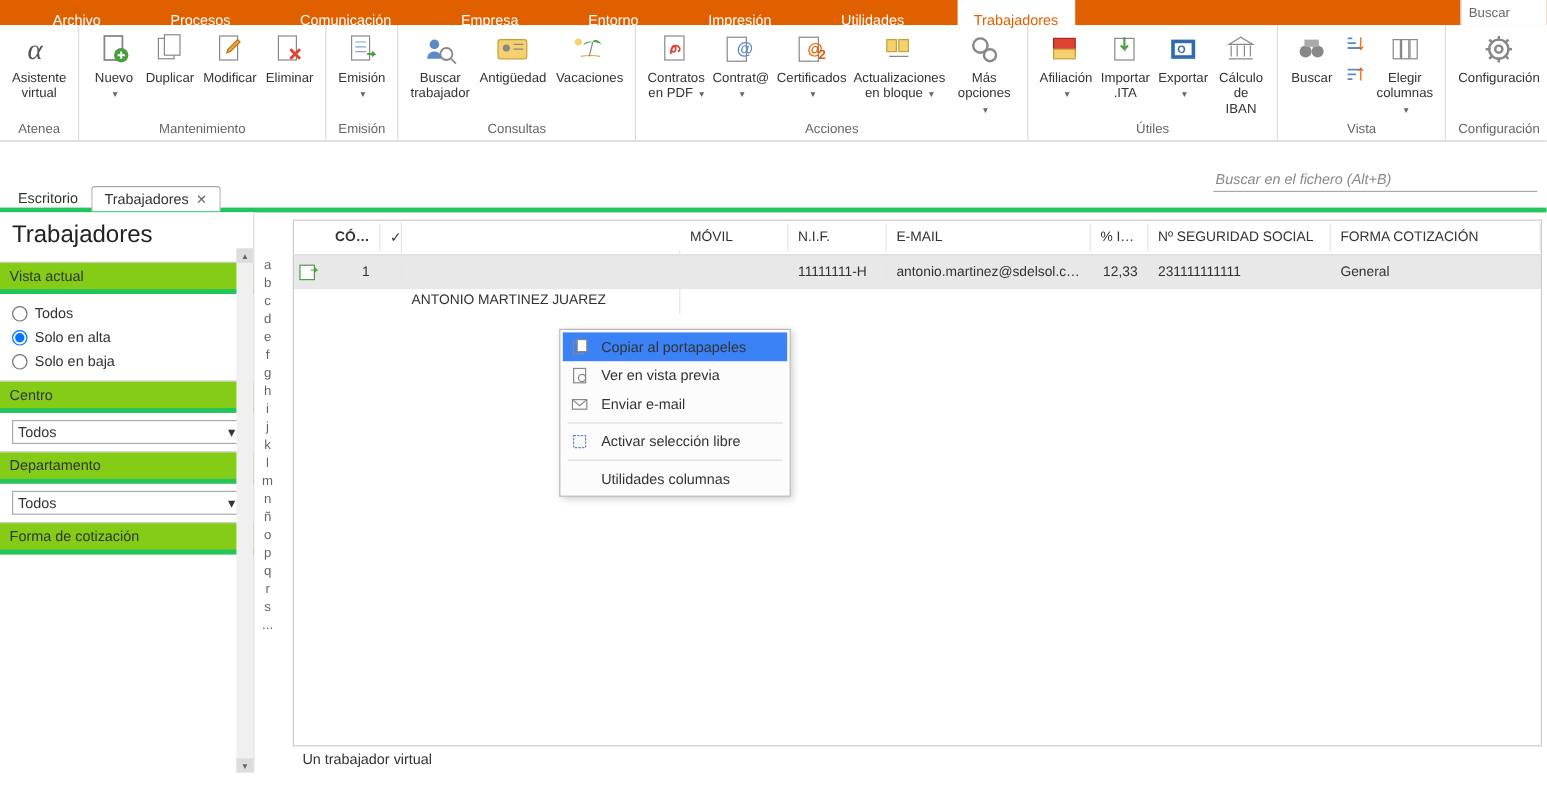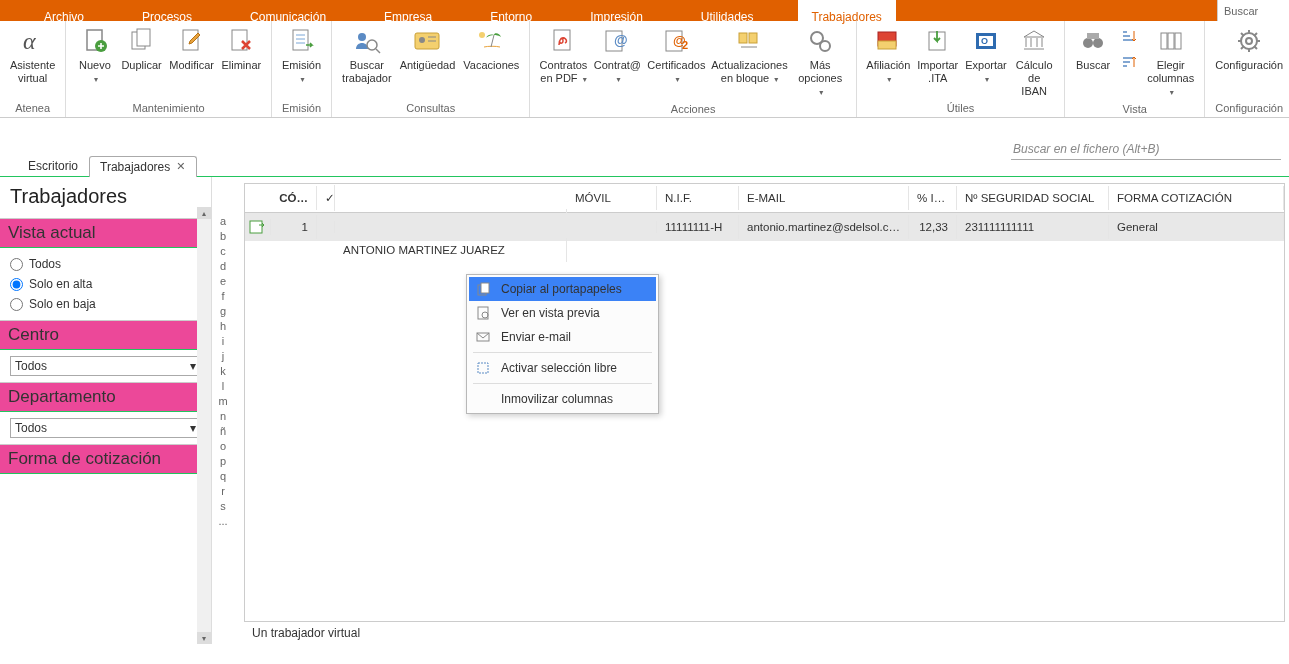--- a/index.html
+++ b/index.html
@@ -17,31 +17,31 @@
 .ribbon-group-items { display: flex; flex: 1; align-items: flex-start; }
 .ribbon-group-label { text-align: center; font-size: 11px; color: #666; padding: 2px 0 3px 0; }
 .ribbon-btn { display: flex; flex-direction: column; align-items: center; justify-content: flex-start; padding: 2px 4px; min-width: 44px; text-align: center; cursor: pointer; }
 .ribbon-icon { width: 32px; height: 32px; margin-bottom: 2px; display: flex; align-items: center; justify-content: center; }
 .ribbon-label { font-size: 11px; line-height: 13px; color: #333; }
 .dropdown-caret { font-size: 8px; color: #666; display: inline-block; margin-left: 2px; }
 .small-col { display: flex; flex-direction: column; gap: 2px; padding: 2px; }
 .small-btn { width: 24px; height: 24px; display: flex; align-items: center; justify-content: center; cursor: pointer; }
 
 
-.doc-tabs { display: flex; align-items: center; height: 23px; border-bottom: 1px solid #22c55e; margin-top: 36px; padding-left: 17px; gap: 0; }
+.doc-tabs { display: flex; align-items: flex-start; height: 23px; border-bottom: 4px solid #22c55e; margin-top: 36px; padding-left: 4px; gap: 0; }
 .doc-tab { padding: 3px 10px; font-size: 12px; border: 1px solid transparent; border-bottom: none; cursor: pointer; display: flex; align-items: center; gap: 6px; }
 .doc-tab.active { border-color: #aaa; background: #fff; position: relative; top: 1px; border-radius: 3px 3px 0 0; }
 .close-x { font-size: 11px; color: #666; }
 
 
 .main { display: flex; height: calc(664px - 21px - 97px - 36px - 23px - 20px); }
 .sidebar { width: 212px; border-right: 1px solid #ddd; display: flex; flex-direction: column; background: #fff; }
 .sidebar-title { font-size: 20px; font-weight: 300; padding: 8px 10px 10px 10px; color: #222; }
 .panel-section { border-top: 1px solid #ccc; }
-.panel-header { background: #ec4899; padding: 4px 8px; font-size: 17px; border-bottom: 1px solid #22c55e; }
+.panel-header { background: #84cc16; padding: 4px 8px; font-size: 12px; border-bottom: 4px solid #22c55e; }
 .panel-body { padding: 6px 10px; }
 .radio-row { display: flex; align-items: center; gap: 6px; padding: 3px 0; font-size: 12px; }
 .select-box { width: 100%; border: 1px solid #aaa; padding: 2px 4px; font-size: 12px; background: #fff; display: flex; justify-content: space-between; align-items: center; cursor: pointer; }
 
 
 .alpha { width: 22px; display: flex; flex-direction: column; align-items: center; padding-top: 38px; gap: 3px; font-size: 11px; color: #666; }
 .alpha span { cursor: pointer; }
 
 
 .grid-area { flex: 1; display: flex; flex-direction: column; position: relative; }
@@ -512,15 +512,15 @@
     <span class="ctx-icon">
         <svg width="14" height="14">
           <rect x="2" y="2" width="10" height="10" fill="none" stroke="#5b8bc4" stroke-dasharray="2 1"></rect>
         </svg>
       </span>
     <span>Activar selección libre</span>
   </div>
   <div class="ctx-sep"></div>
   <div class="ctx-item">
     <span class="ctx-icon"></span>
-    <span>Inmovilizar columnas</span>
+    <span>Utilidades columnas</span>
   </div>
 </div>
 
 </body></html>

